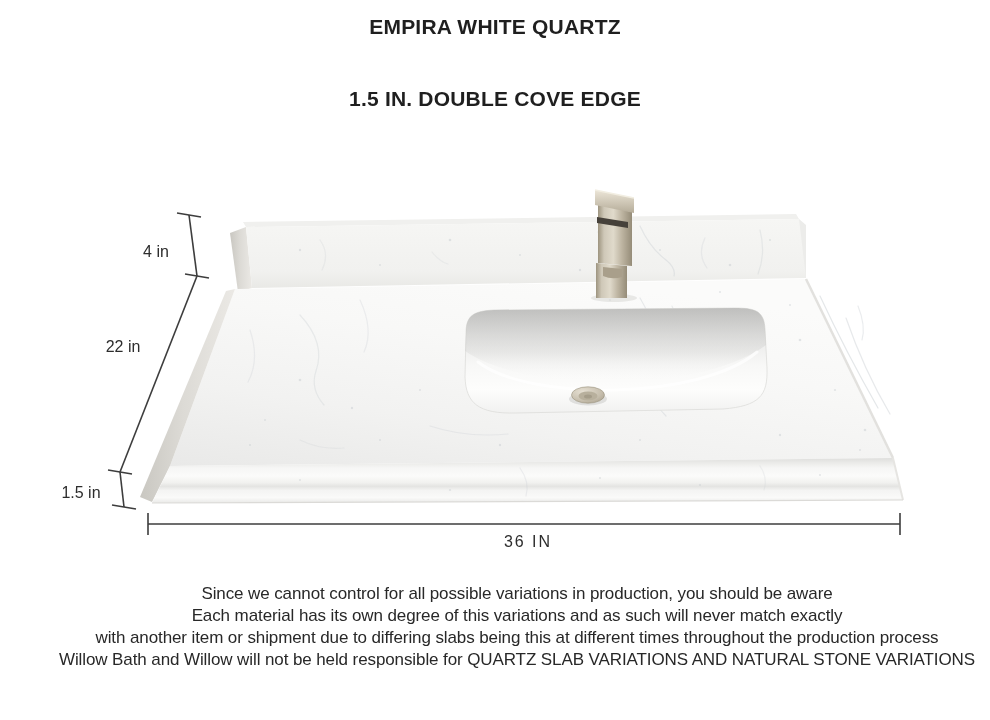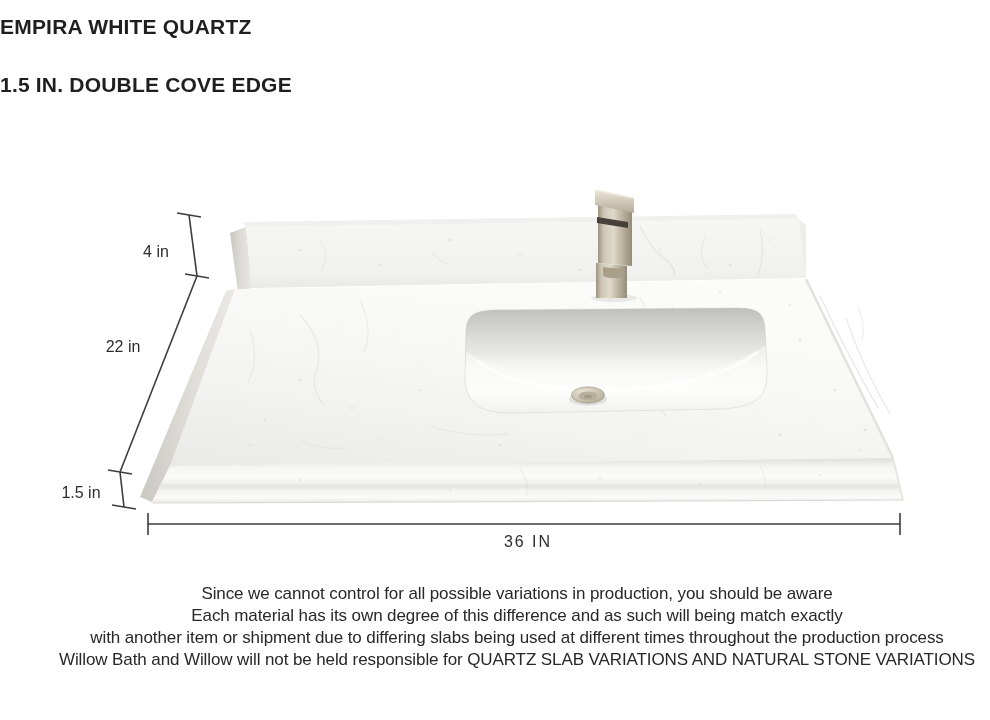--- a/index.html
+++ b/index.html
@@ -1,25 +1,25 @@
 <!DOCTYPE html>
 <html><head>
 <meta charset="utf-8">
 <style>
   html,body{margin:0;padding:0;background:#ffffff;}
   .page{
     position:relative;width:990px;height:720px;background:#ffffff;overflow:hidden;
     font-family:"Liberation Sans","DejaVu Sans",sans-serif;color:#242424;
   }
   .title,.subtitle{
-    position:absolute;left:0;width:100%;text-align:left;
+    position:absolute;left:0;width:100%;text-align:center;
     font-size:21px;font-weight:700;letter-spacing:.2px;color:#1f1f1f;
   }
   .title{top:15px;}
-  .subtitle{top:73px;}
+  .subtitle{top:87px;}
   .scene{position:absolute;left:0;top:0;width:990px;height:720px;}
   .disclaimer{
     position:absolute;top:583px;left:0;width:100%;text-align:center;
     font-size:17px;line-height:22px;letter-spacing:-0.1px;color:#282828;
   }
   .disclaimer div{white-space:nowrap;padding-left:44px;}
   .vein{fill:none;stroke:#c4c9ce;stroke-width:1.2;stroke-linecap:round;}
   .spk circle{fill:#c6cbcf;}
   .dim{stroke:#3d3d3d;stroke-width:1.6;fill:none;stroke-linecap:butt;}
   .dimlabel{
@@ -201,18 +201,18 @@
 
       <text class="dimlabel" x="156" y="257" text-anchor="middle">4 in</text>
       <text class="dimlabel" x="123" y="352" text-anchor="middle">22 in</text>
       <text class="dimlabel" x="81" y="498" text-anchor="middle">1.5 in</text>
       <text class="dimlabel" x="528" y="547" text-anchor="middle" letter-spacing="2">36 IN</text>
     </g>
   </svg>
 
   <div class="disclaimer">
     <div>Since we cannot control for all possible variations in production, you should be aware</div>
-    <div>Each material has its own degree of this difference and as such will being match exactly</div>
-    <div>with another item or shipment due to differing slabs being used at different times throughout the production process</div>
+    <div>Each material has its own degree of this variations and as such will never match exactly</div>
+    <div>with another item or shipment due to differing slabs being this at different times throughout the production process</div>
     <div>Willow Bath and Willow will not be held responsible for QUARTZ SLAB VARIATIONS AND NATURAL STONE VARIATIONS</div>
   </div>
 
 </div>
 
 </body></html>

